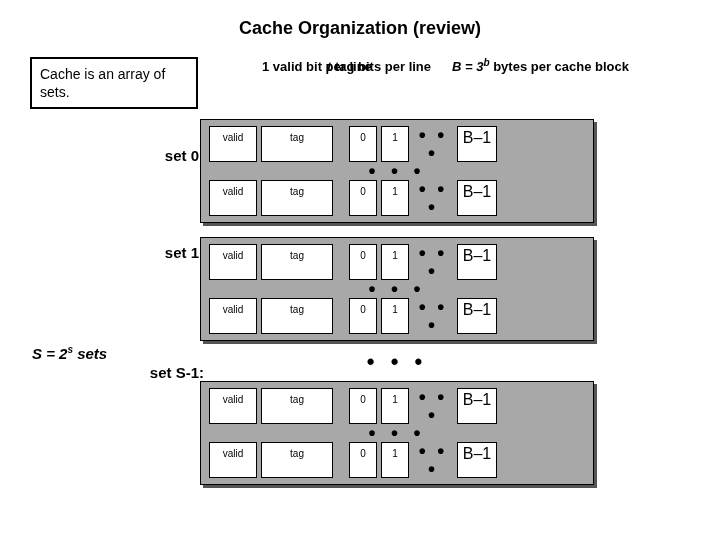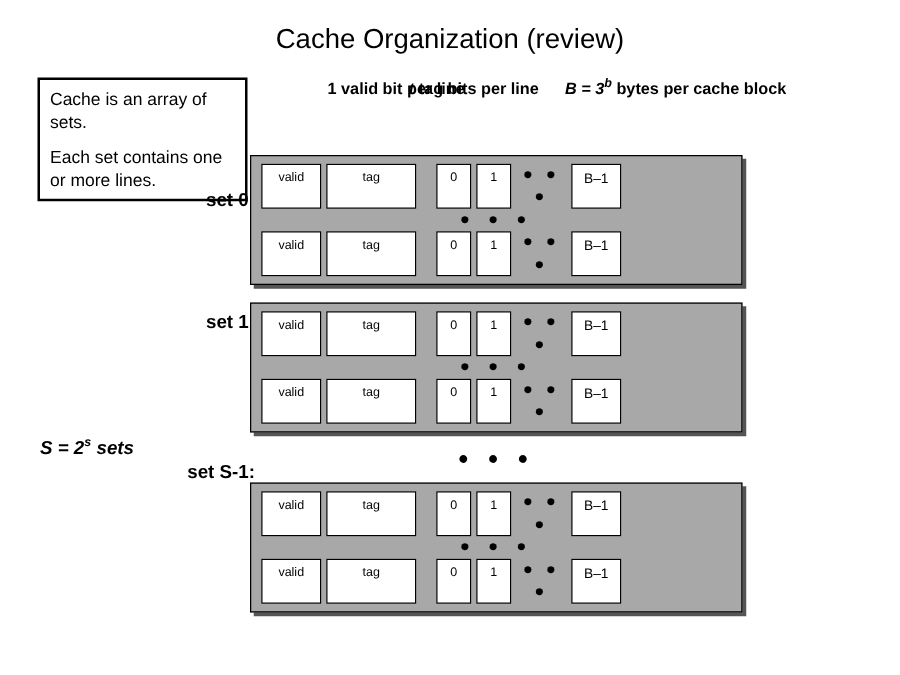--- a/index.html
+++ b/index.html
@@ -9,22 +9,22 @@
     width: 720px;
     height: 540px;
     font-family: Arial, Helvetica, sans-serif;
     font-size: 13px;
     color: #000;
     background: #fff;
     position: relative;
   }
   .title {
     font-family: "Comic Sans MS", cursive, sans-serif;
-    font-size: 22px;
-    font-weight: normal;
+    font-size: 18px;
+    font-weight: bold;
     text-align: center;
     padding-top: 18px;
   }
   .content { position: relative; padding: 10px 20px 0 20px; }
   .left-box {
     border: 2px solid #000;
     padding: 6px 8px;
     width: 168px;
     font-weight: normal;
     font-size: 14px;
@@ -91,21 +91,21 @@
   .tag   { width: 72px; margin-right: 12px; }
   .byte  { width: 28px; }
   .hdots {
     width: 40px;
     text-align: center;
     font-weight: bold;
     font-size: 20px;
     line-height: 18px;
     letter-spacing: 3px;
   }
-  .last-byte { width: 40px; font-size: 11px; }
+  .last-byte { width: 40px; font-size: 16px; }
   .vdots-row {
     text-align: center;
     font-weight: bold;
     font-size: 20px;
     letter-spacing: 5px;
     line-height: 12px;
     padding: 3px 0;
   }
   .between-dots {
     text-align: center;
@@ -132,21 +132,20 @@
 </style>
 </head>
 <body>
 
 <div class="title">Cache Organization (review)</div>
 
 <div class="content">
 
   <div class="left-box">
     <p>Cache is an array of sets.</p>
-    <p>Each set contains one or more lines.</p>
   </div>
 
   <div class="header-row">
     <div class="header-lbl hv1">1 valid bit per line</div>
     <div class="header-lbl ht">
       <i>t</i><span> tag bits per line</span>
     </div>
     <div class="header-lbl hb">
       <i><span>B = 3</span><span class="sup">b</span></i><span> bytes per cache block</span>
     </div>

